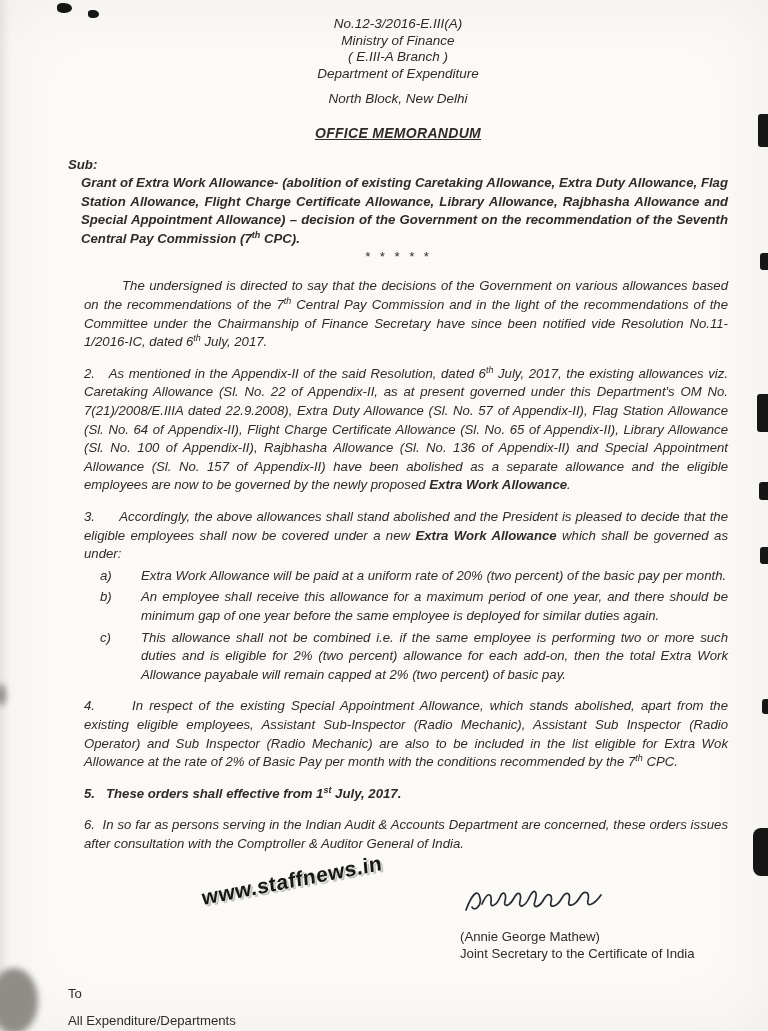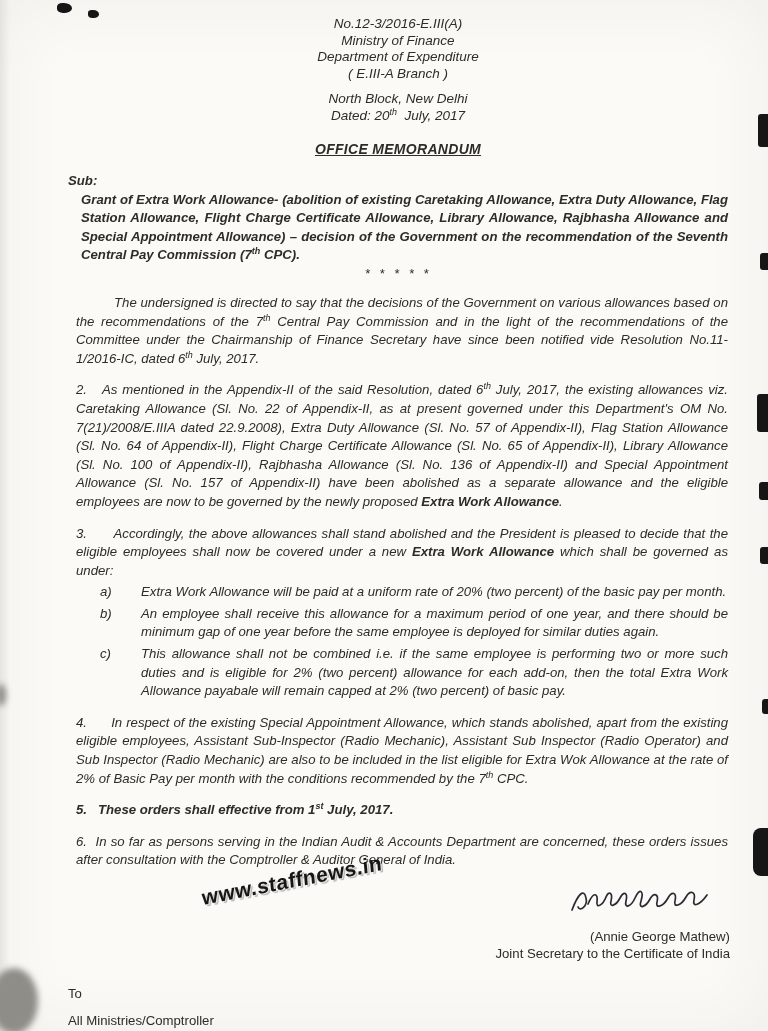--- a/index.html
+++ b/index.html
@@ -10,39 +10,39 @@
     background:#fbfaf6;
     box-shadow:inset 0 0 70px rgba(60,55,45,0.06);
     font-family:"Liberation Sans", sans-serif;
     color:#2e2c29;
     overflow:hidden;
   }
   .content{padding:16px 40px 0 68px;font-style:italic;}
   .hdr{text-align:center;font-size:13.5px;line-height:16.5px;}
   .right-block{text-align:center;font-size:13.5px;line-height:16.5px;margin-top:9px;}
   .memo-title{text-align:center;font-weight:bold;text-decoration:underline;font-size:14px;margin-top:17px;letter-spacing:0.3px;}
-  .paragraph{margin:13px 0 0 8px;font-size:13.2px;line-height:18.6px;text-align:justify;}
+  .paragraph{margin:13px 0 0 16px;font-size:13.2px;line-height:18.6px;text-align:justify;}
   .indent{text-indent:38px;}
   .subject{display:flex;font-weight:bold;margin-top:15px;font-size:13.2px;line-height:18.6px;text-align:justify;flex-direction:column;}
   .subject .blk-label{width:37px;flex:none;}
   .stars{text-align:center;font-size:13px;letter-spacing:3px;margin-top:1px;}
   .list-item{display:flex;margin:3px 0 0 32px;font-size:13.2px;line-height:18.6px;text-align:justify;}
   .list-item .blk-label{width:28px;flex:none;}
   .blk-text{flex:1;margin-left:13px;}
   .b{font-weight:bold;}
   sup{font-size:9px;line-height:0;vertical-align:super;}
   .watermark{
     position:absolute;left:202px;top:886px;
     transform:rotate(-11deg) skewX(-6deg);
     transform-origin:left center;
     font-size:21px;font-weight:bold;color:#171615;
     letter-spacing:0.5px;
     text-shadow:1px 1px 0 rgba(255,255,255,0.55), 2px 2px 1px rgba(40,40,40,0.35);
   }
-  .sig-block{position:absolute;right:38px;top:874px;width:270px;text-align:right;font-size:13.2px;line-height:17px;}
+  .sig-block{position:absolute;right:38px;top:874px;width:270px;font-size:13.2px;line-height:17px;}
   .sig-svg{margin-right:14px;}
   .sig-name{margin-top:2px;}
   .footer-to{position:absolute;left:68px;top:986px;font-size:13.2px;}
   .footer-addr{position:absolute;left:68px;top:1013px;font-size:13.2px;}
   
   .art{position:absolute;background:#161616;}
   .art-r{right:0;border-radius:3px 0 0 3px;}
   .art-blob{filter:blur(3px);background:#8f8d88;border-radius:50%;}
   .art-dot{border-radius:40% 60% 55% 45%;filter:blur(0.4px);}
   .edge-shade{position:absolute;left:0;top:0;bottom:0;width:10px;background:linear-gradient(to right, rgba(90,85,75,0.10), rgba(90,85,75,0));}
@@ -50,27 +50,26 @@
 </head>
 <body>
 
 <div class="page">
   <div class="edge-shade"></div>
 
   <div class="content">
     <div class="hdr">
       <div>No.12-3/2016-E.III(A)</div>
       <div>Ministry of Finance</div>
+      <div>( E.III-A Branch )</div>
       <div>Department of Expenditure</div>
-      <div>( E.III-A Branch )</div>
     </div>
 
     <div class="right-block">
       <div>North Block, New Delhi</div>
-      <div><span>Dated: 20</span><sup>th</sup><span>&nbsp; July, 2017</span></div>
     </div>
 
     <div class="memo-title">OFFICE MEMORANDUM</div>
 
     <div id="doc-body">
         <div class="subject">
           <span class="blk-label">Sub:</span>
           <span class="blk-text"><span class="b">Grant of  Extra Work Allowance- (abolition of existing Caretaking Allowance, Extra Duty Allowance, Flag Station Allowance, Flight Charge Certificate Allowance, Library Allowance, Rajbhasha Allowance and Special Appointment Allowance) – decision of the Government on the recommendation of the Seventh Central Pay Commission (7</span><sup class="b">th</sup><span class="b"> CPC).</span></span>
         </div>
         <div class="stars"><span>* * * * *</span></div>
@@ -99,21 +98,21 @@
 
   <div class="sig-block">
     <svg class="sig-svg" width="150" height="48" viewBox="0 0 150 48">
       <path d="M6 36 C12 20, 18 14, 20 24 C22 32, 14 38, 12 33 M22 30 C28 16, 32 20, 31 28 C30 35, 37 31, 40 23 C43 16, 47 19, 45 27 C43 34, 50 32, 54 24 C58 16, 62 19, 60 27 C58 35, 65 33, 69 24 C74 13, 78 17, 75 27 C72 36, 80 33, 84 25 C88 18, 93 20, 91 28 C89 35, 97 33, 102 24 C106 17, 111 18, 109 27 C107 34, 115 32, 120 23 C124 16, 130 17, 128 26 C126 34, 134 31, 141 21" stroke="#2a2a33" stroke-width="1.7" fill="none" stroke-linecap="round" stroke-linejoin="round"></path>
     </svg>
     <div class="sig-name">(Annie George Mathew)</div>
     <div>Joint Secretary to the Certificate of India</div>
   </div>
 
   <div class="footer-to">To</div>
-  <div class="footer-addr">All Ministries/Comptroller</div>
+  <div class="footer-addr">All Expenditure/Departments</div>
 
   <div class="art art-dot" style="left:57px;top:3px;width:15px;height:10px;"></div>
   <div class="art art-dot" style="left:88px;top:10px;width:11px;height:8px;"></div>
   <div class="art art-r" style="top:114px;height:33px;width:10px;"></div>
   <div class="art art-r" style="top:253px;height:17px;width:8px;"></div>
   <div class="art art-r" style="top:394px;height:38px;width:11px;"></div>
   <div class="art art-r" style="top:482px;height:18px;width:9px;"></div>
   <div class="art art-r" style="top:547px;height:17px;width:8px;"></div>
   <div class="art art-r" style="top:699px;height:15px;width:6px;"></div>
   <div class="art art-r" style="top:828px;height:48px;width:15px;border-radius:8px 0 0 8px;"></div>

